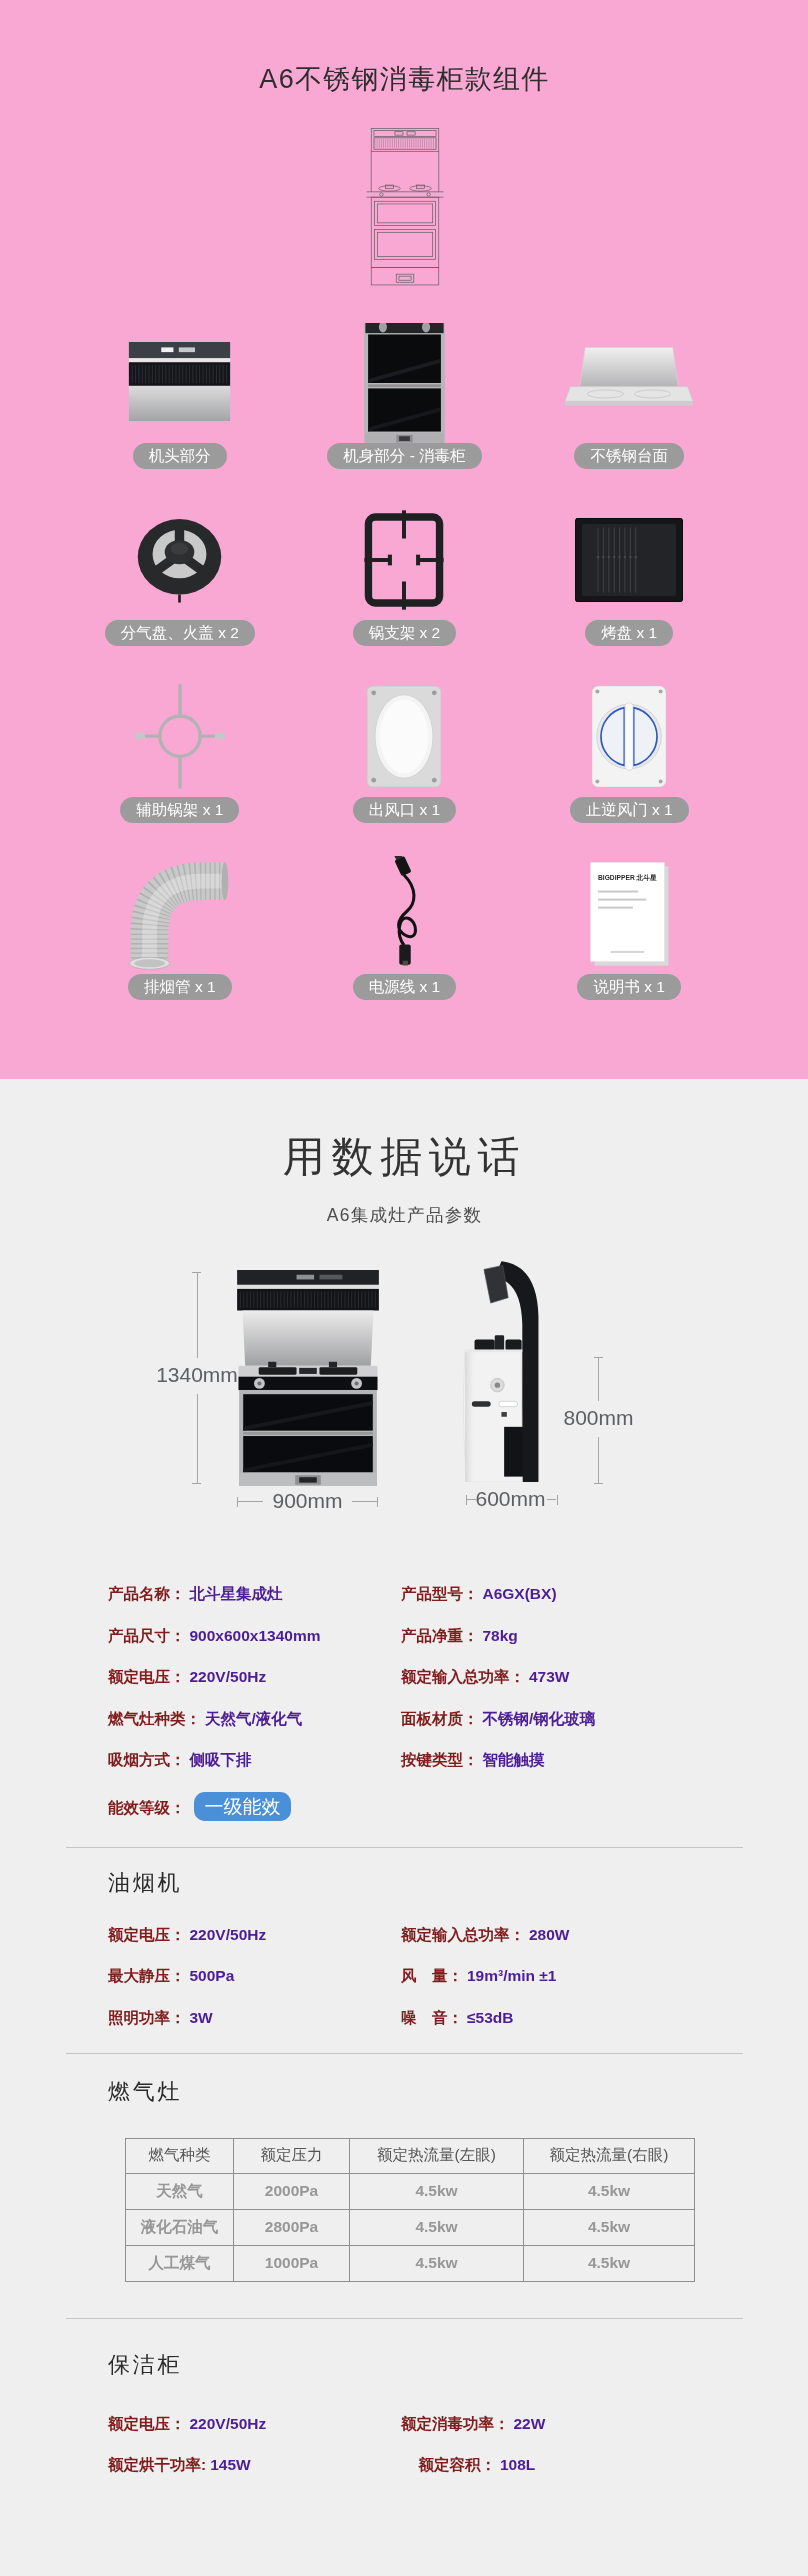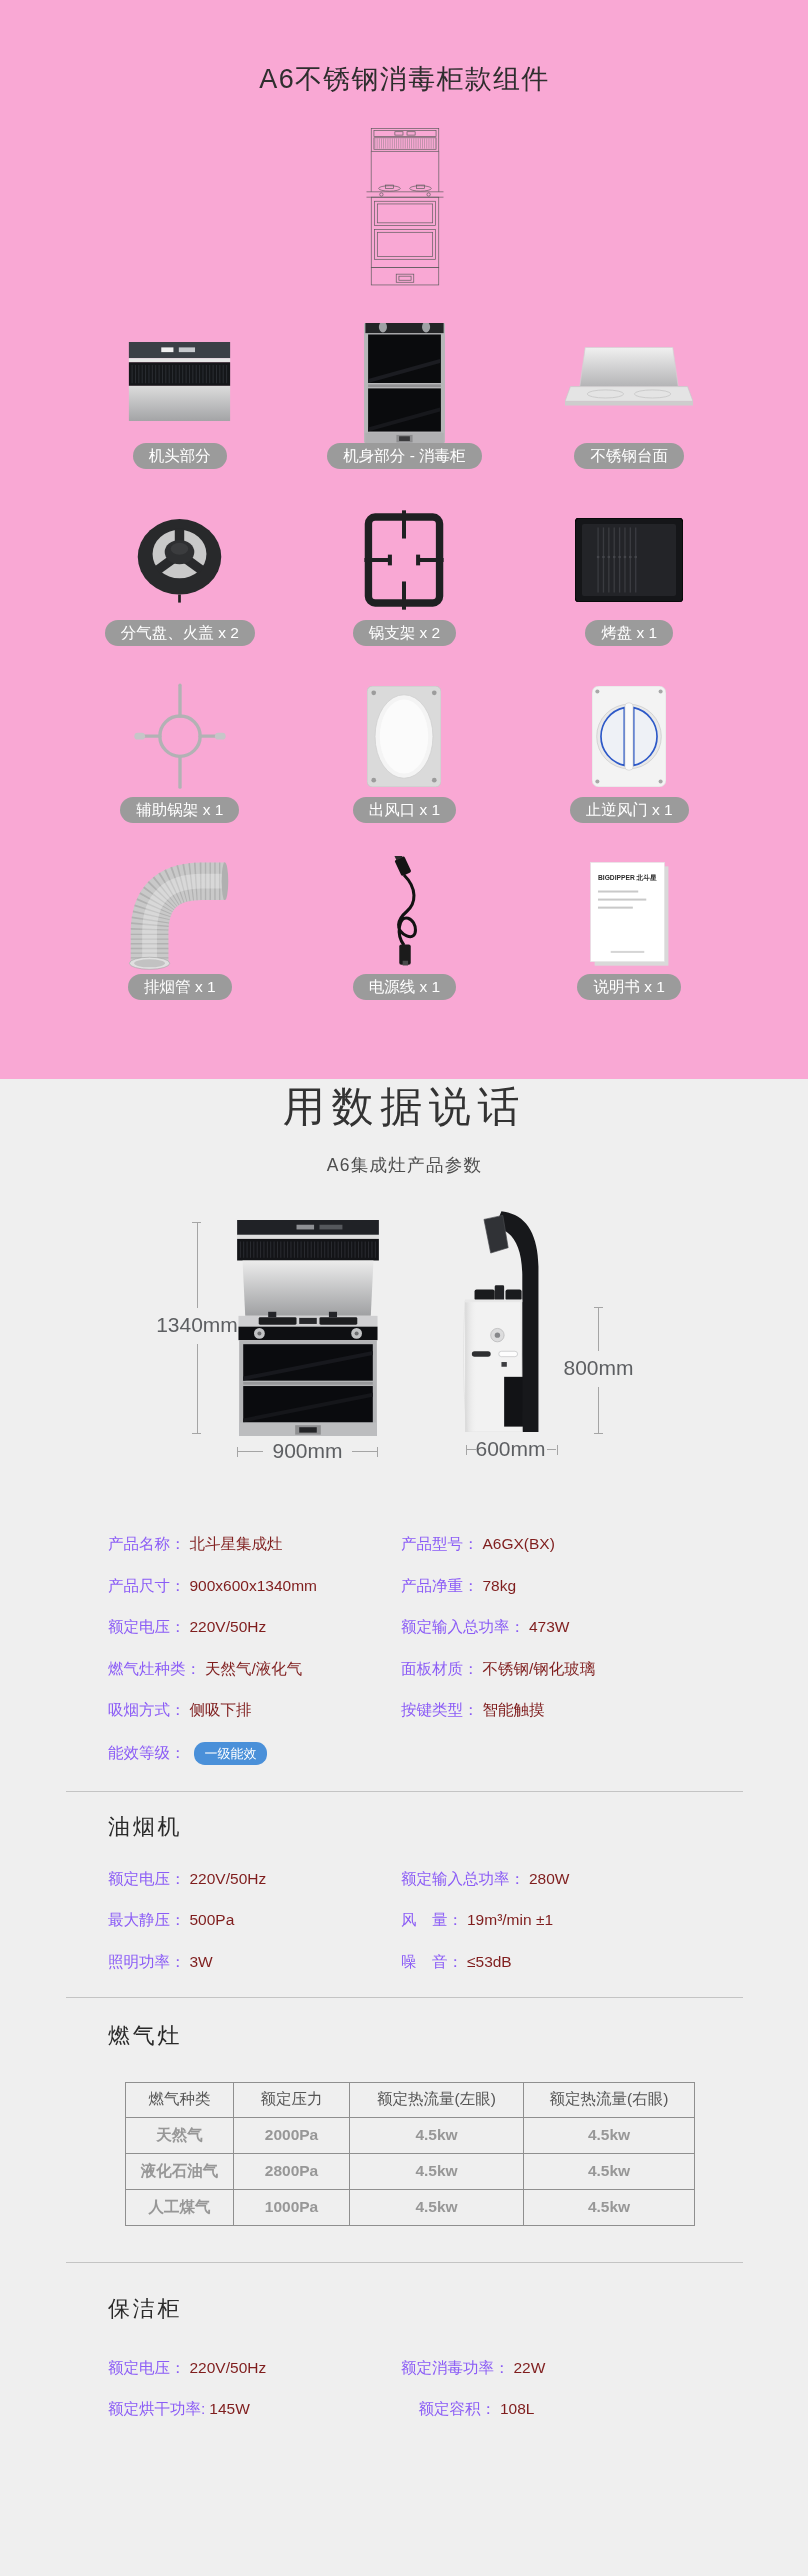--- a/index.html
+++ b/index.html
@@ -11,35 +11,35 @@
   }
   .top-section{width:809px;height:1079px;background:#f9a8d4;overflow:hidden;box-sizing:border-box;}
   .page-title{margin:0;padding-top:61px;text-align:center;font-size:27px;font-weight:400;color:#2e2e2e;letter-spacing:1.3px;}
   .hero-wrap{width:88px;margin:30px auto 0;}
   .comp-grid{width:674px;margin:31px auto 0;display:grid;grid-template-columns:repeat(3,1fr);}
   .comp-cell{height:177px;display:flex;flex-direction:column;align-items:center;}
   .imgbox{height:121px;display:flex;align-items:center;justify-content:center;}
   .pill{display:inline-block;background:#9b9b9b;color:#fff;font-size:15.5px;line-height:1;
         padding:5.4px 16px;border-radius:15px;white-space:nowrap;}
   .data-section{width:809px;height:1497px;background:#efefef;overflow:hidden;box-sizing:border-box;}
-  .data-title{margin:0;text-align:center;font-size:42px;font-weight:400;color:#333;letter-spacing:6.7px;}
+  .data-title{margin:0;padding-top:50px;text-align:center;font-size:42px;font-weight:400;color:#333;letter-spacing:6.7px;}
   .data-subtitle{margin:17.5px 0 0;text-align:center;font-size:17.5px;font-weight:400;color:#4d4d4d;letter-spacing:1.3px;}
   .figure{position:relative;width:750px;height:317px;margin-top:13.5px;}
   .figure svg{position:absolute;}
   .dim-seg-v{position:absolute;width:0.7px;background:#a5a5a5;}
   .dim-seg-h{position:absolute;height:0.7px;background:#a5a5a5;}
   .dim-cap-h{position:absolute;width:8.8px;height:0.7px;background:#a5a5a5;}
   .dim-cap-v{position:absolute;width:0.7px;height:10px;background:#a5a5a5;}
   .dim-label{position:absolute;font-size:21px;color:#5d5f62;text-align:center;white-space:nowrap;}
   .params{margin:27px 0 0 108px;width:606px;}
   .param-row{display:grid;grid-template-columns:293px 300px;margin-bottom:22px;align-items:center;}
   .param-cell{font-size:15.5px;line-height:19.5px;}
-  .param-label{color:#8b5cf6;font-weight:400;}
-  .param-value{color:#7f1d1d;font-weight:400;margin-left:4px;}
-  .energy-badge{display:inline-block;background:#4a90d9;color:#fff;font-size:13px;line-height:1;
+  .param-label{color:#7f1d1d;font-weight:700;}
+  .param-value{color:#4c1d95;font-weight:700;margin-left:4px;}
+  .energy-badge{display:inline-block;background:#4a90d9;color:#fff;font-size:19px;line-height:1;
                 padding:5.4px 10.8px;border-radius:10.8px;margin-left:4px;}
   .divider{border:none;border-top:0.7px solid #c4c4c4;margin:25.6px 66px 0 66px;}
   .sec-title{margin:20px 0 0 108px;font-size:22px;font-weight:400;color:#2a2a2a;letter-spacing:2.7px;}
   .rows3{margin-top:27px;}
   .spec-table{border-collapse:collapse;margin:31px 0 0 125px;table-layout:fixed;}
   .spec-table th,.spec-table td{border:0.7px solid #8f8f8f;text-align:center;font-weight:400;
       font-size:15.5px;padding:0;}
   .spec-table th{height:34px;color:#555;}
   .spec-table td{height:35px;color:#979797;font-weight:bold;}
   .c1{width:108px;} .c2{width:116px;} .c3{width:174px;} .c4{width:171px;}

